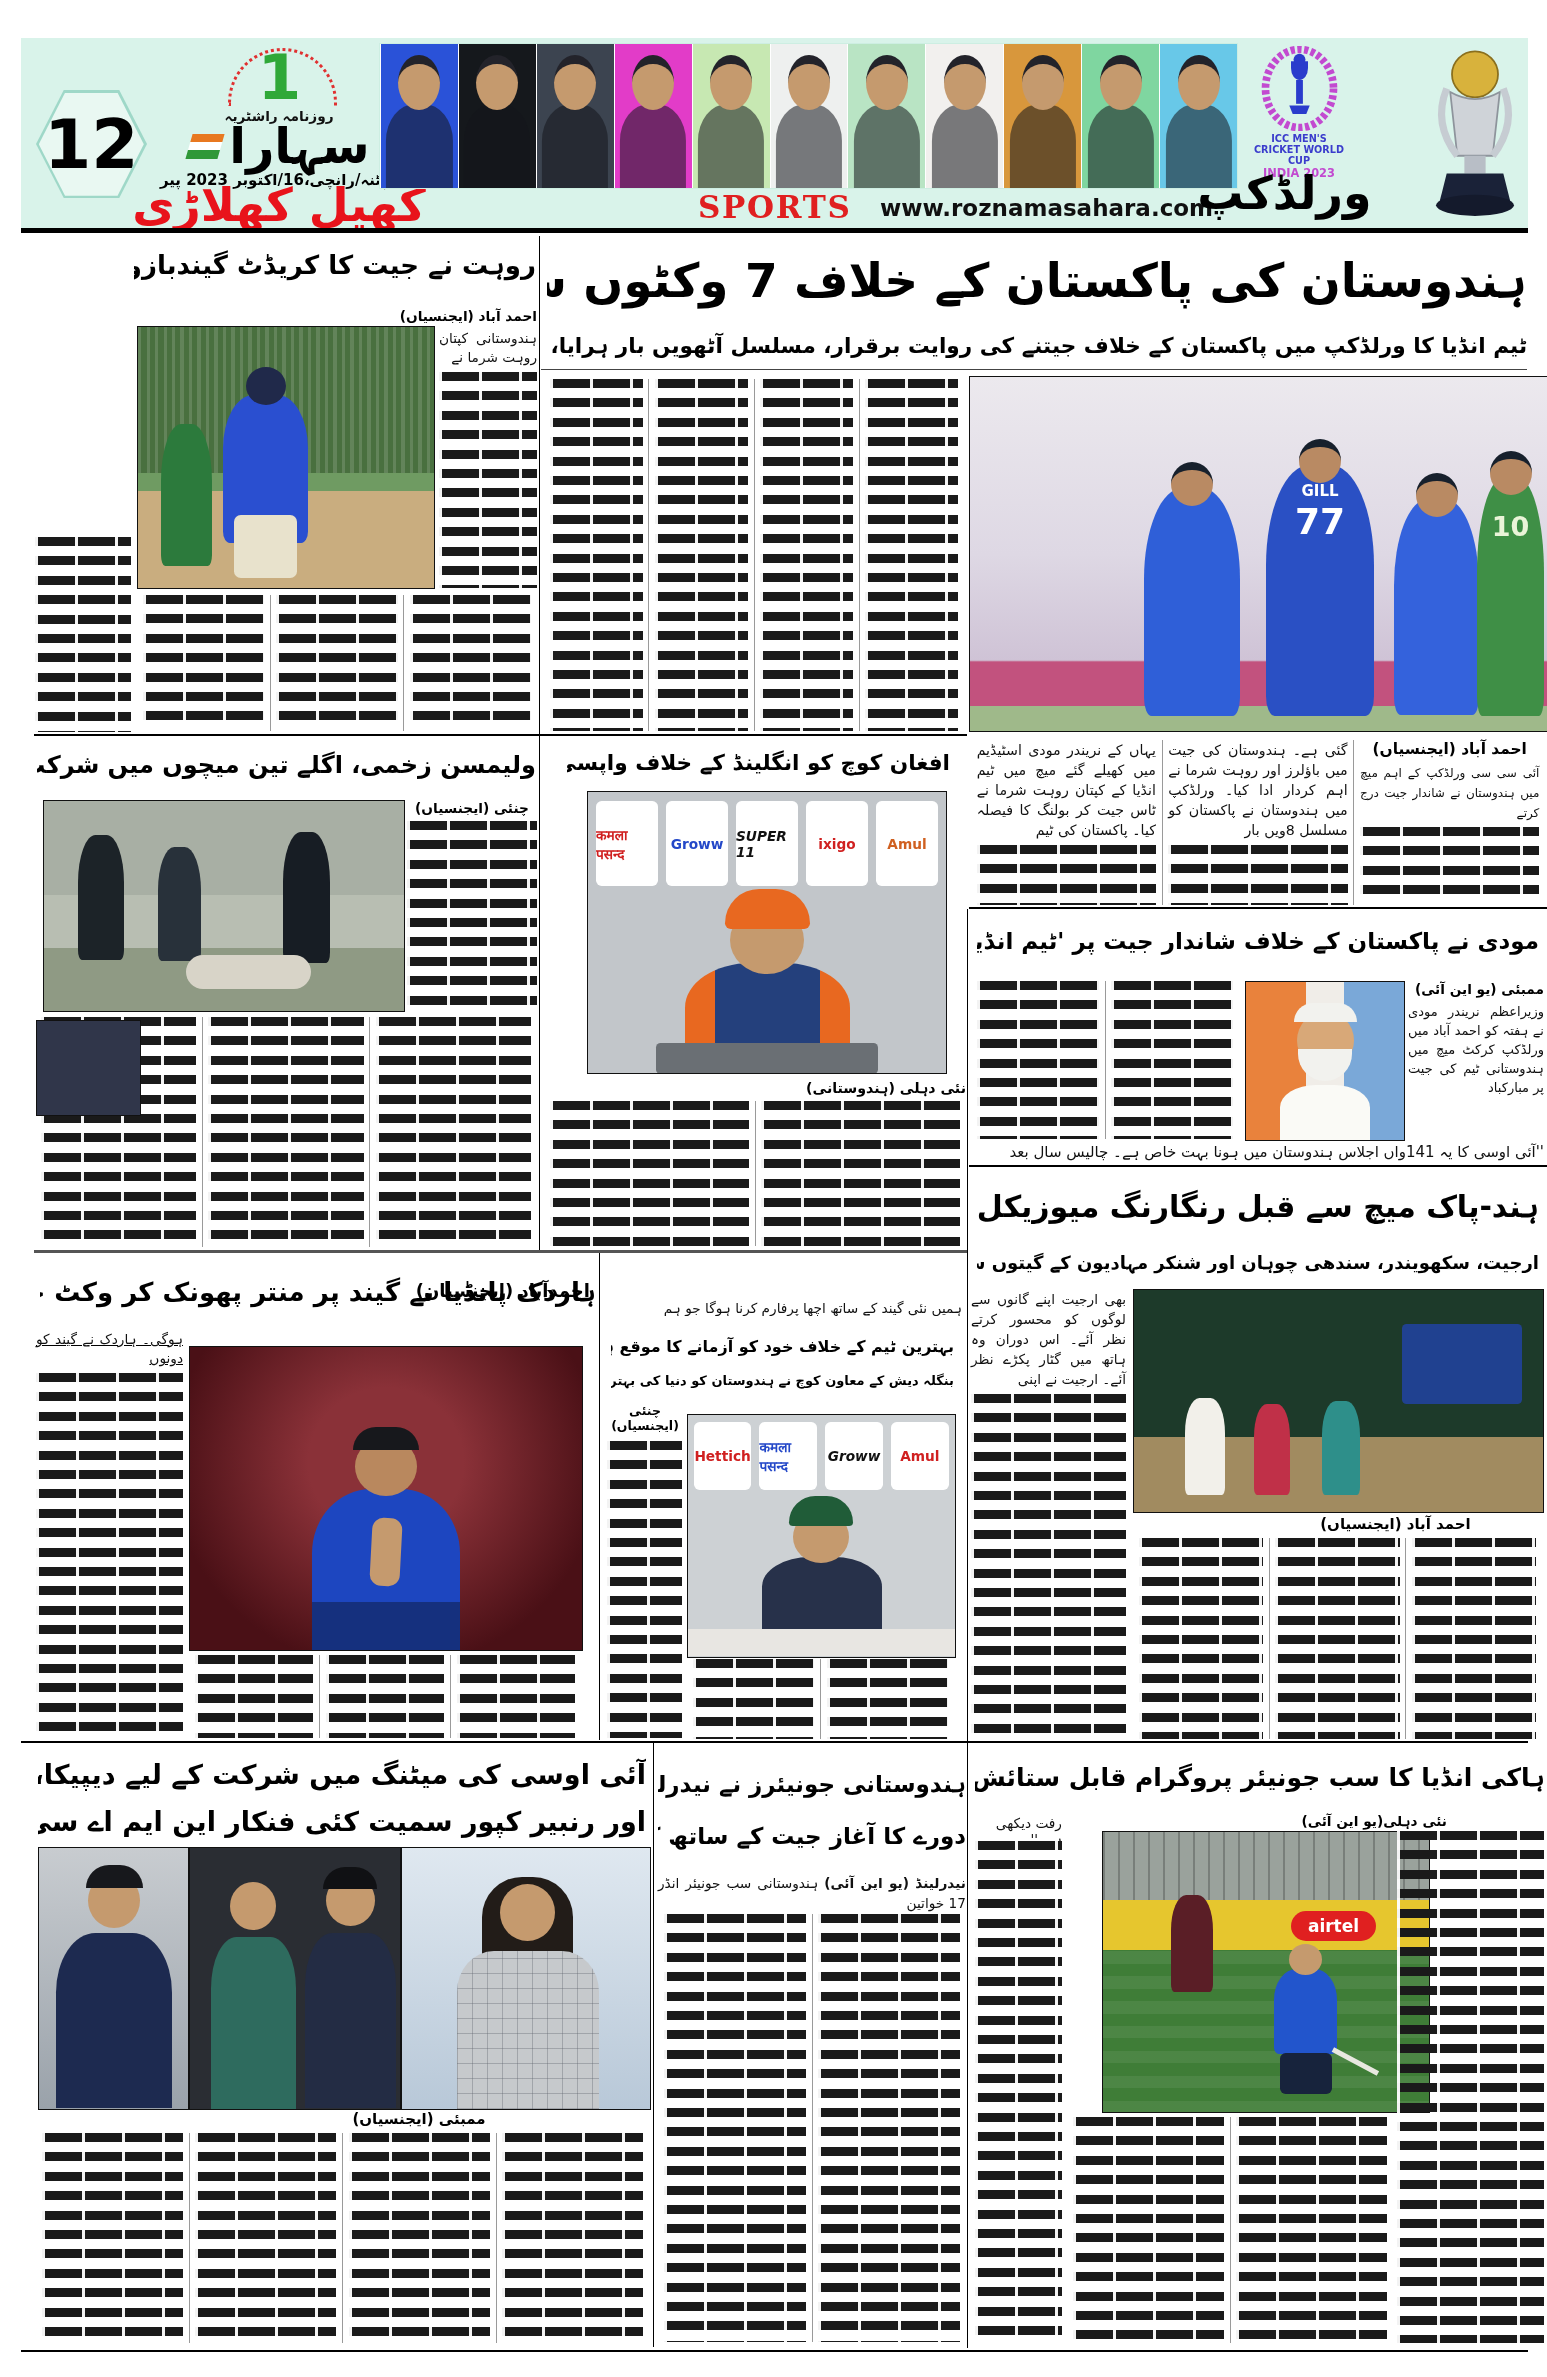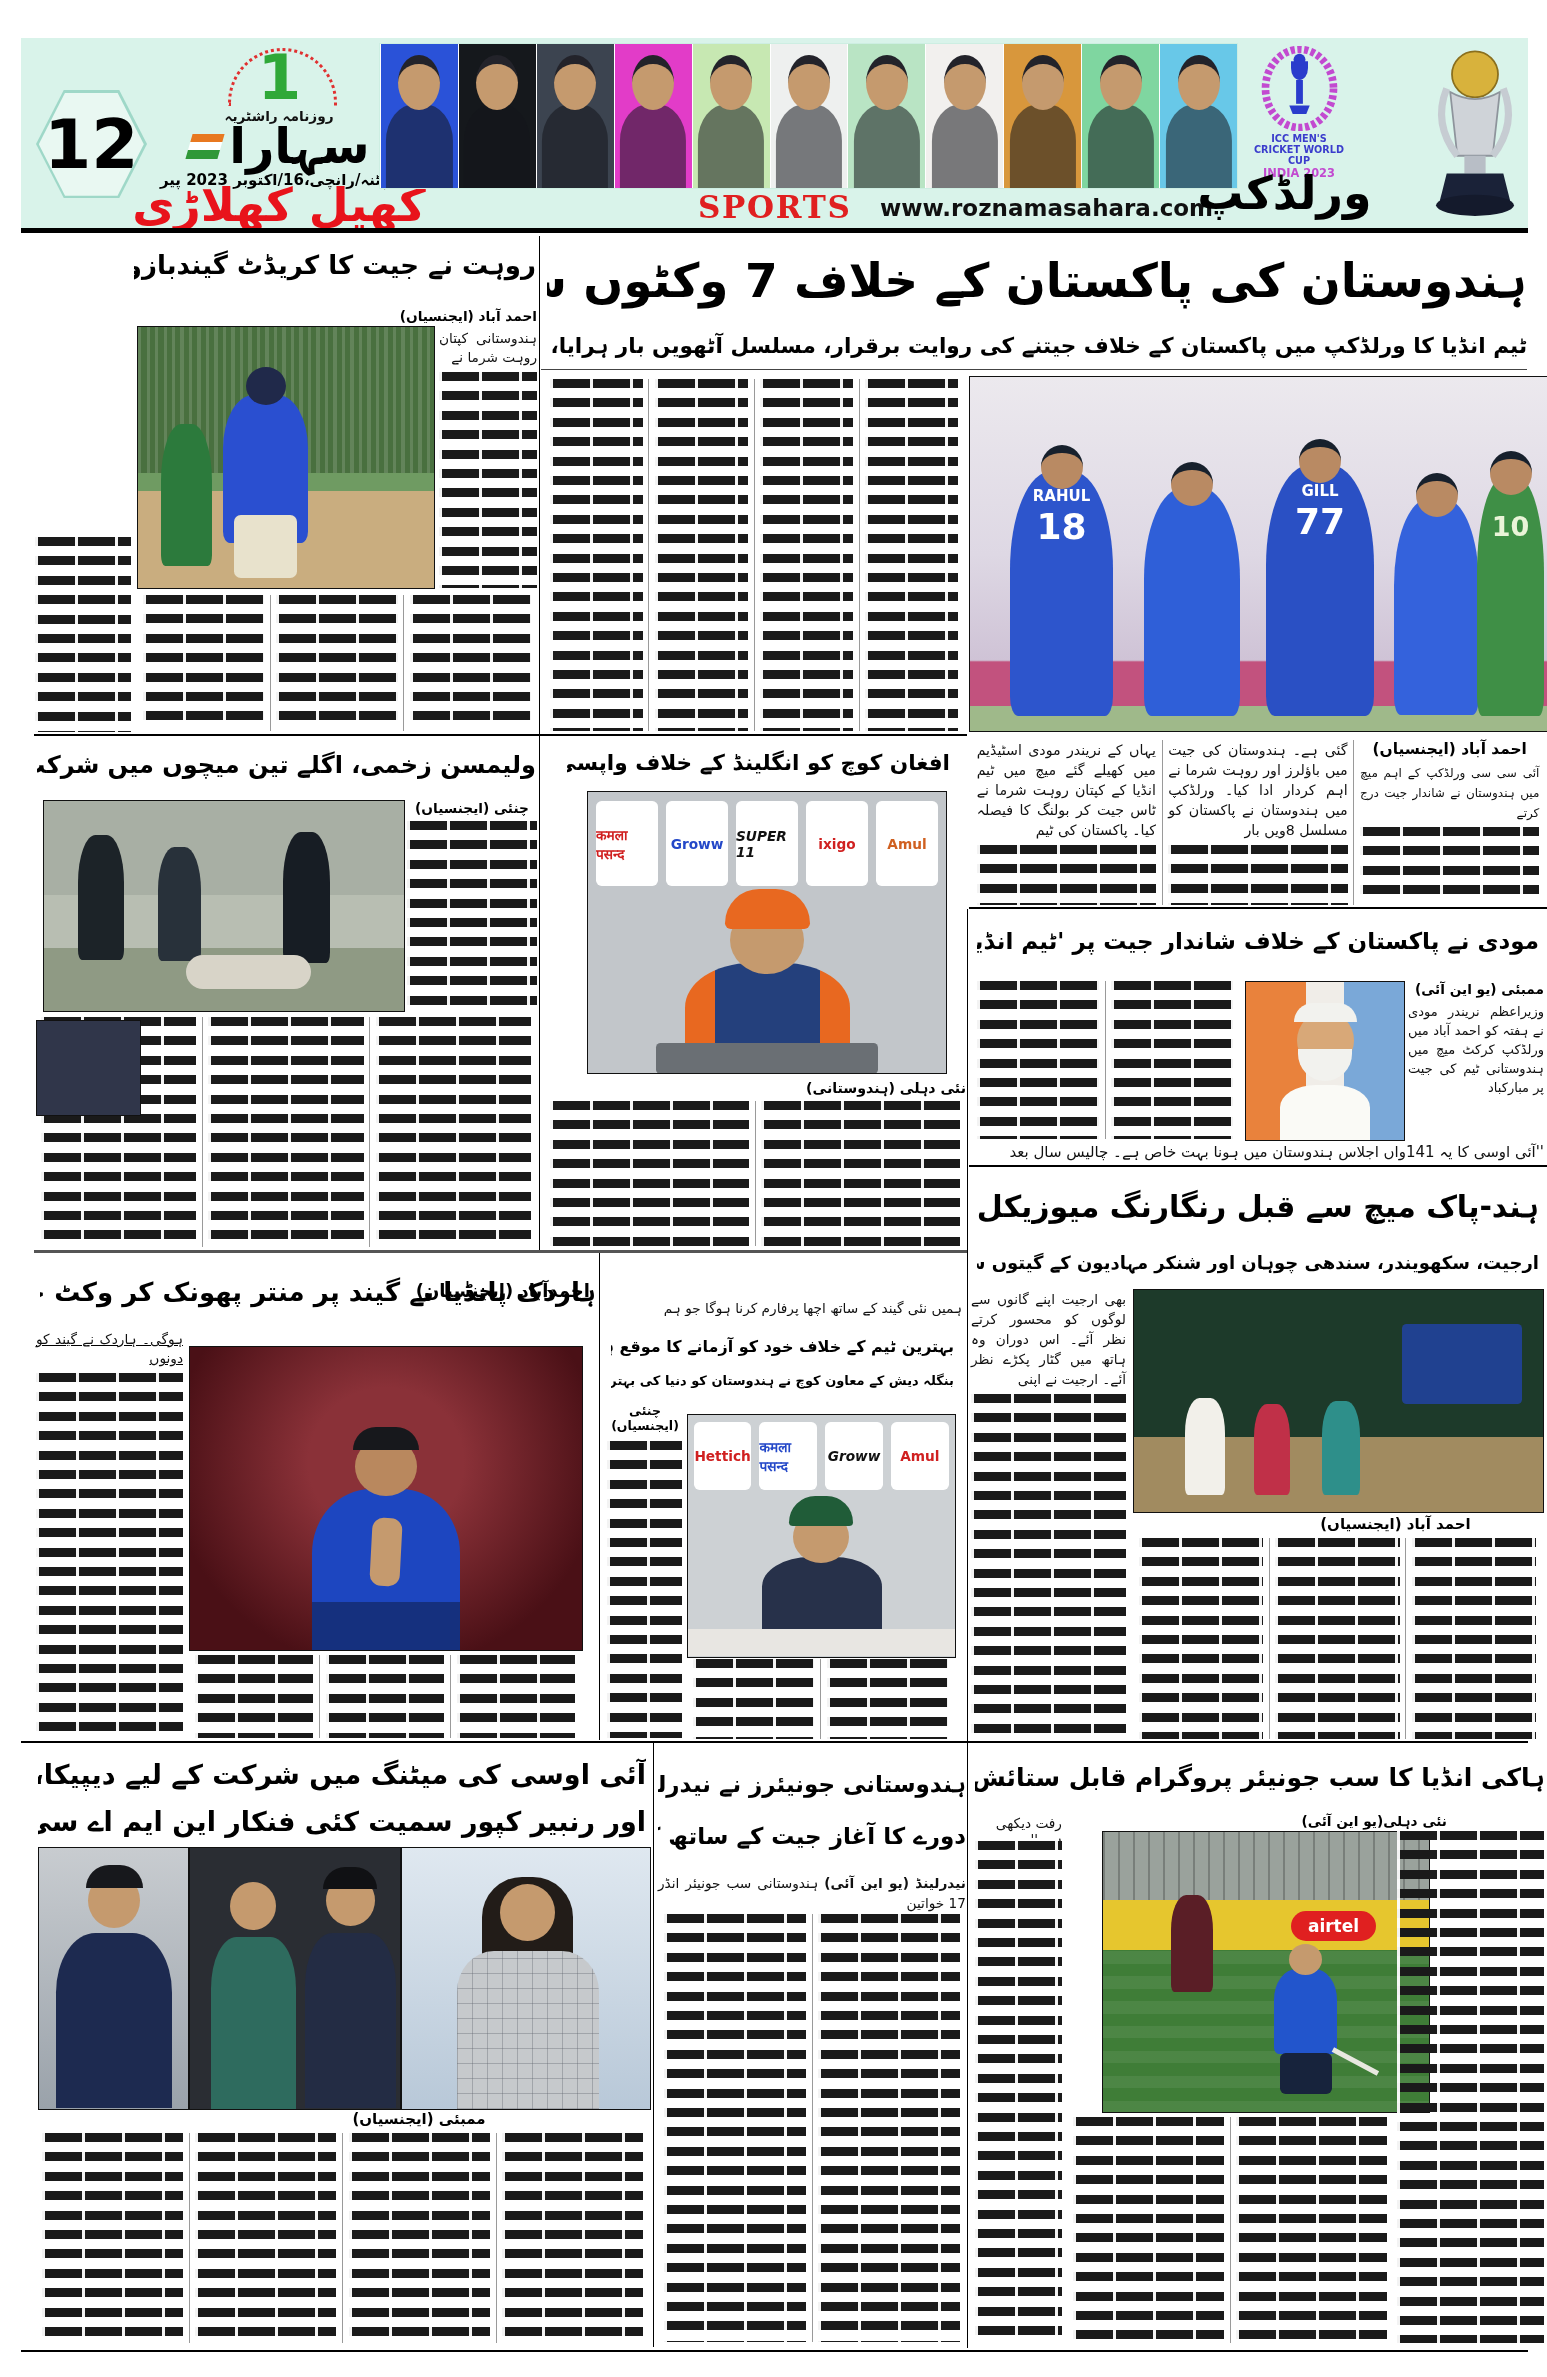--- a/index.html
+++ b/index.html
@@ -149,24 +149,20 @@
     <div>
         <div class="ft" style="height:100%;"></div>
       </div>
     <div>
         <div class="ft" style="height:100%;"></div>
       </div>
   </div>
 
   <div class="ph" style="left:969px;top:376px;width:577px;height:354px;
           background:linear-gradient(180deg,#ece9ee 0,#ded8e4 50%,#cfc3d6 80%,#c2527e 80.5% 93%,#9fb98a 93% 100%);">
-    <div class="fig" style="left:40px;top:94px;width:103px;height:245px;background:#2d55cc;">
-      <span class="jno" style="top:16px;font-size:15px;">RAHUL</span>
-      <span class="jno" style="top:35px;font-size:36px;">18</span>
-    </div>
     <div class="fig" style="left:174px;top:111px;width:96px;height:228px;background:#2f5fd8;"></div>
     <div class="fig" style="left:296px;top:88px;width:108px;height:251px;background:#2a50c4;">
       <span class="jno" style="top:17px;font-size:15px;">GILL</span>
       <span class="jno" style="top:36px;font-size:36px;">77</span>
     </div>
     <div class="fig" style="left:424px;top:122px;width:85px;height:216px;background:#3462dc;"></div>
     <div class="fig" style="left:507px;top:100px;width:67px;height:239px;background:#3f8f46;">
       <span class="jno" style="top:34px;font-size:27px;color:#eaf4d8;">10</span>
     </div>
   </div>

